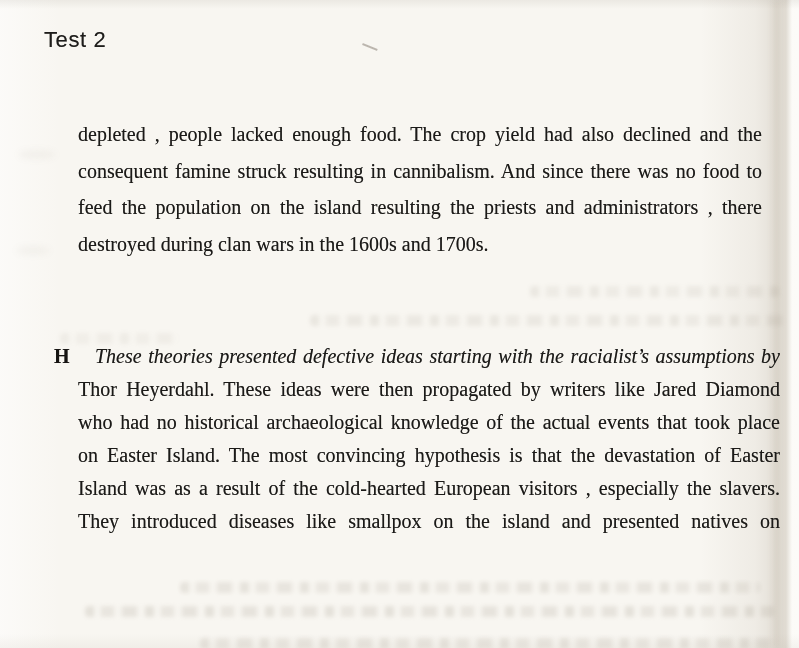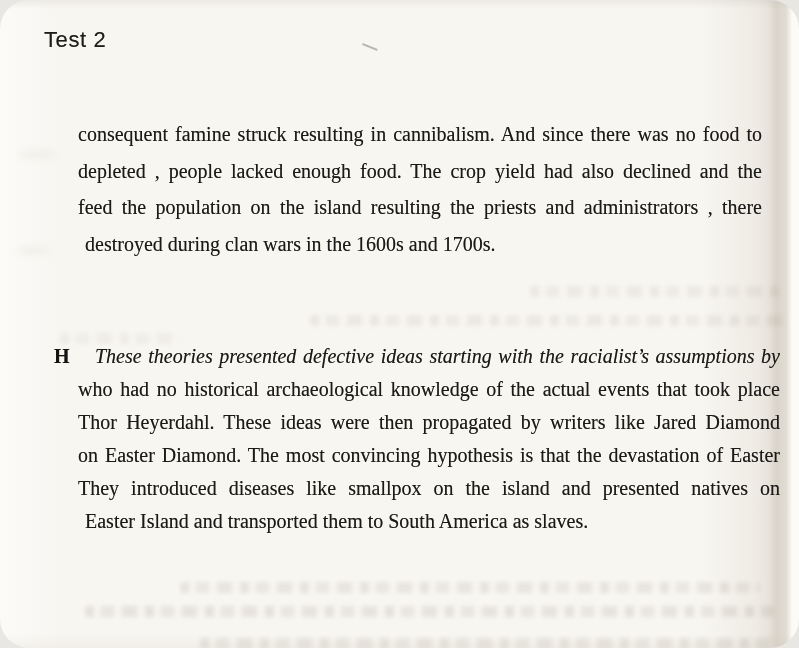--- a/index.html
+++ b/index.html
@@ -16,21 +16,20 @@
         rgba(252,251,249,0.9) 0px,
         rgba(249,247,243,0.0) 60px,
         rgba(0,0,0,0) 700px,
         rgba(118,100,74,0.07) 755px,
         rgba(118,100,74,0.16) 778px,
         rgba(118,100,74,0.18) 786px,
         rgba(252,251,248,0.95) 792px,
         #fcfbf8 799px),
       #f8f6f1;
     font-family: "Liberation Serif", "DejaVu Serif", serif;
-    border-radius: 29px;
   }
   .crease {
     position: absolute;
     left: 773px; top: 0; width: 7px; height: 648px;
     background: rgba(105,88,62,0.10);
     filter: blur(3px);
   }
   .page-title {
     position: absolute;
     left: 44px; top: 27px;
@@ -47,21 +46,21 @@
     text-shadow: 0 0 0.6px rgba(27,26,24,0.5);
   }
   .p1 { left: 78px; top: 116px;  width: 684px; line-height: 36.5px; }
   .p2 { left: 78px; top: 340px;  width: 702px; line-height: 33px; }
   .p2 .text-line:first-child { text-indent: 17px; font-style: italic; }
   .text-line {
     text-align: justify;
     text-align-last: justify;
     text-justify: inter-word;
   }
-  .text-line.last { text-align-last: left; margin-left: 7px; }
+  .text-line.last { text-align-last: left; }
   .para-label {
     position: absolute;
     left: 54px; top: 340px;
     font-weight: bold;
     font-size: 20px;
     line-height: 33px;
     color: #161412;
     text-shadow: 0 0 0.6px rgba(22,20,18,0.5);
   }
   .ghost {
@@ -97,35 +96,35 @@
 
 <div class="page">
 
   <div class="crease"></div>
 
   <div class="page-title">Test 2</div>
 
   <div class="scratch"></div>
 
   <div class="para p1">
+      <div class="text-line">depleted , people lacked enough food. The crop yield had also declined and the</div>
       <div class="text-line">consequent famine struck resulting in cannibalism. And since there was no food to</div>
-      <div class="text-line">depleted , people lacked enough food. The crop yield had also declined and the</div>
       <div class="text-line">feed the population on the island resulting the priests and administrators , there</div>
       <div class="text-line last">destroyed during clan wars in the 1600s and 1700s.</div>
     </div>
 
   <div class="para-label">H</div>
 
   <div class="para p2">
       <div class="text-line">These theories presented defective ideas starting with the racialist’s assumptions by</div>
+      <div class="text-line">Thor Heyerdahl. These ideas were then propagated by writers like Jared Diamond</div>
       <div class="text-line">who had no historical archaeological knowledge of the actual events that took place</div>
-      <div class="text-line">Thor Heyerdahl. These ideas were then propagated by writers like Jared Diamond</div>
-      <div class="text-line">on Easter Diamond. The most convincing hypothesis is that the devastation of Easter</div>
+      <div class="text-line">on Easter Island. The most convincing hypothesis is that the devastation of Easter</div>
+      <div class="text-line">Island was as a result of the cold-hearted European visitors , especially the slavers.</div>
       <div class="text-line">They introduced diseases like smallpox on the island and presented natives on</div>
-      <div class="text-line last">Easter Island and transported them to South America as slaves.</div>
     </div>
 
   <div class="ghost" style="left:530px; top:286px; width:250px; opacity:0.35;"></div>
   <div class="ghost" style="left:310px; top:315px; width:475px; opacity:0.38;"></div>
   <div class="ghost" style="left:60px; top:333px; width:120px; opacity:0.25;"></div>
   <div class="ghost" style="left:180px; top:582px; width:580px; opacity:0.48;"></div>
   <div class="ghost" style="left:85px; top:606px; width:690px; opacity:0.52;"></div>
   <div class="ghost" style="left:200px; top:638px; width:575px; opacity:0.45;"></div>
 
   <div class="smudge" style="left:18px; top:150px; width:38px; height:9px; opacity:0.14;"></div>

